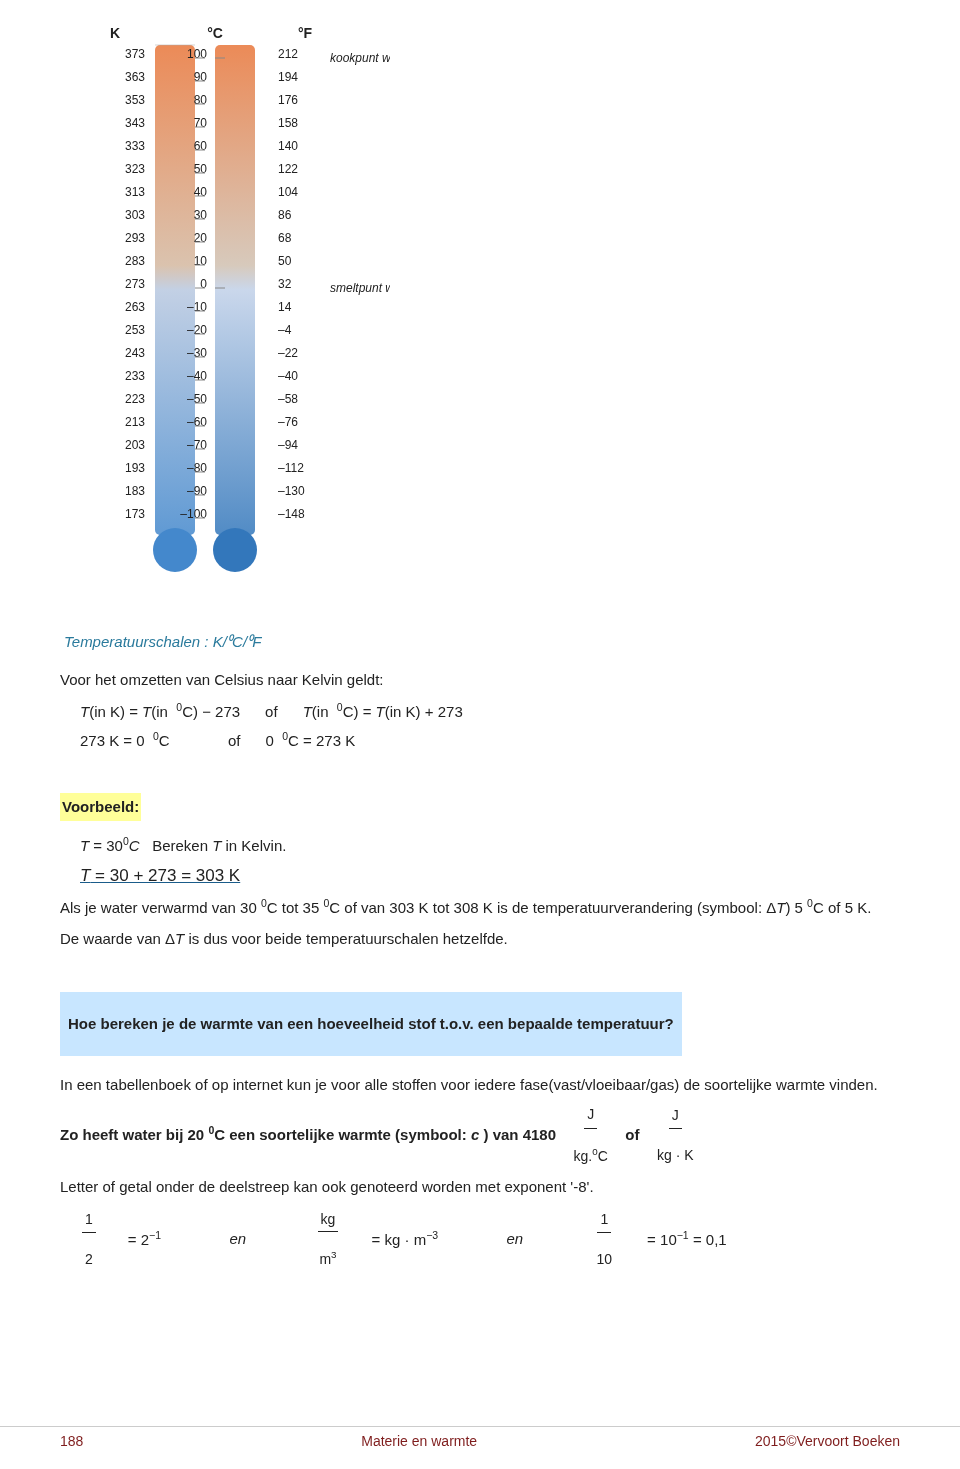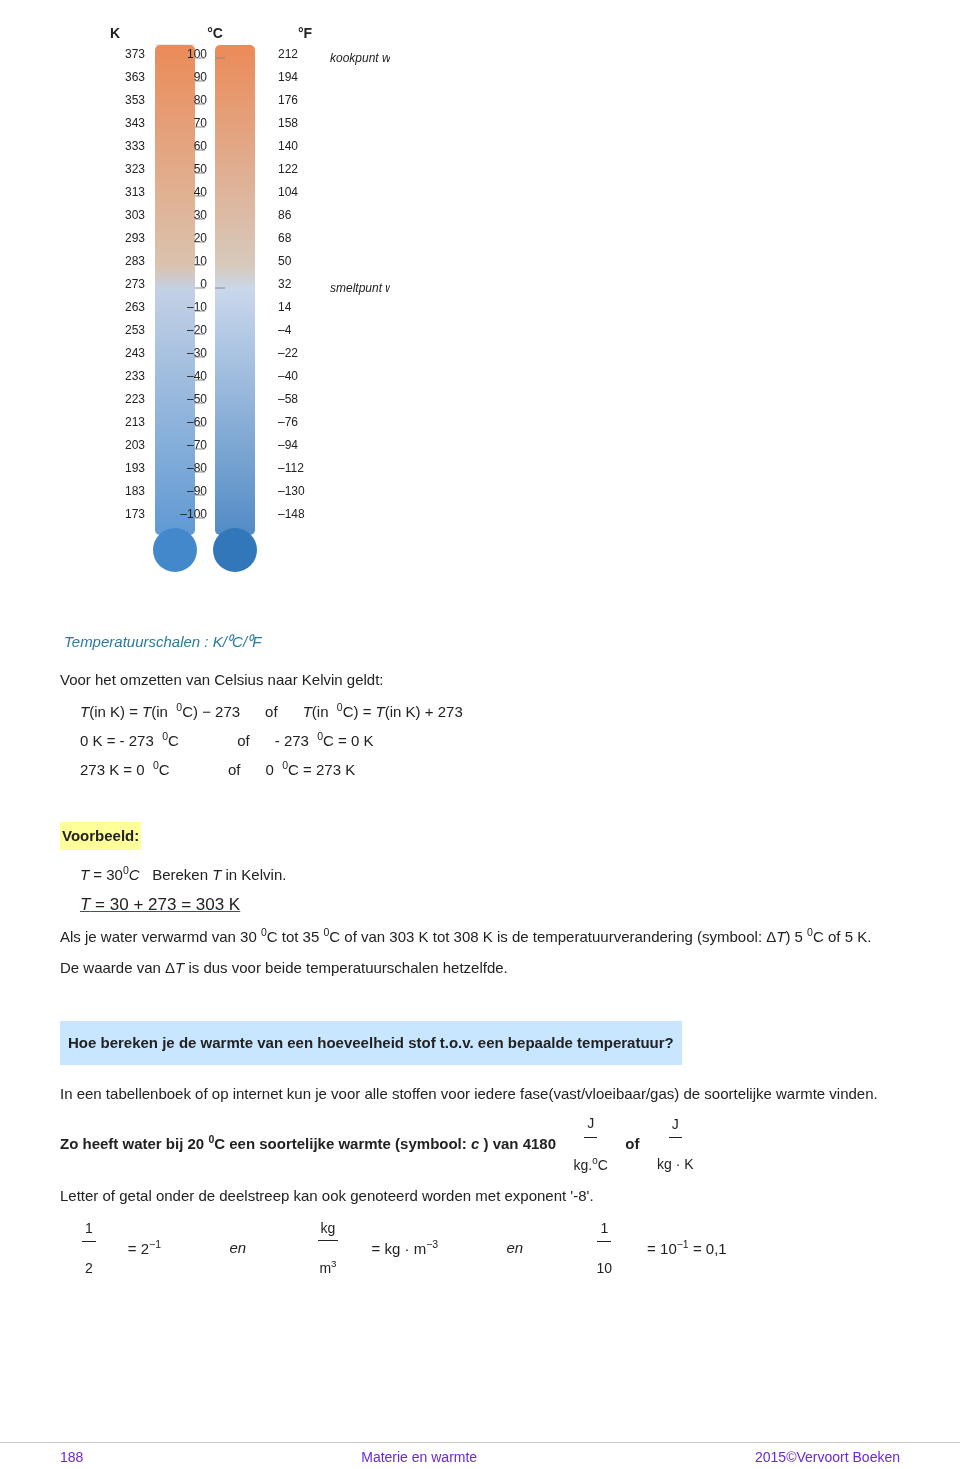--- a/index.html
+++ b/index.html
@@ -51,28 +51,28 @@
     .fraction .denominator {
       padding: 1px 3px 0 3px;
       text-align: left;
       margin-top: 14px;
     }
 
     sup { font-size: 0.7em; vertical-align: super; }
 
     .footer-bar {
       position: absolute;
-      bottom: 4px;
+      bottom: 20px;
       left: 0;
       right: 0;
       display: flex;
       justify-content: space-between;
       padding: 0 60px;
       font-size: 14px;
-      color: #6d28d9;
+      color: #7f1d1d;
       border-top: 1px solid #ccc;
       padding-top: 6px;
     }
 
     
     .thermo-wrapper {
       display: flex;
       gap: 20px;
       align-items: flex-start;
     }
@@ -231,27 +231,20 @@
   
   <div class="formula-block">
     <span><em>T</em>(in K) = <em>T</em>(in &nbsp;<sup>0</sup>C) − 273</span>
     &nbsp;&nbsp;&nbsp;&nbsp;
     <span>of</span>
     &nbsp;&nbsp;&nbsp;&nbsp;
     <span><em>T</em>(in &nbsp;<sup>0</sup>C) = <em>T</em>(in K) + 273</span>
   </div>
 
   
-  <div class="formula-block">
-    <span>0 K = - 273 &nbsp;<sup>0</sup>C</span>
-    &nbsp;&nbsp;&nbsp;&nbsp;&nbsp;&nbsp;&nbsp;&nbsp;&nbsp;&nbsp;&nbsp;&nbsp;
-    <span>of</span>
-    &nbsp;&nbsp;&nbsp;&nbsp;
-    <span>- 273 &nbsp;<sup>0</sup>C = 0 K</span>
-  </div>
 
   
   <div class="formula-block">
     <span>273 K = 0 &nbsp;<sup>0</sup>C</span>
     &nbsp;&nbsp;&nbsp;&nbsp;&nbsp;&nbsp;&nbsp;&nbsp;&nbsp;&nbsp;&nbsp;&nbsp;
     <span>of</span>
     &nbsp;&nbsp;&nbsp;&nbsp;
     <span>0 &nbsp;<sup>0</sup>C = 273 K</span>
   </div>
 
@@ -276,21 +269,21 @@
     Als je water verwarmd van 30 <sup>0</sup>C tot 35 <sup>0</sup>C  of van 303 K tot 308 K is de temperatuurverandering (symbool: Δ<em>T</em>) 5  <sup>0</sup>C of 5 K.
   </p>
 
   <p class="para">
     De waarde van Δ<em>T</em> is dus voor beide temperatuurschalen hetzelfde.
   </p>
 
   <br>
 
   
-  <div style="background:#c8e6ff; padding:10px 8px; margin:10px 0; display:inline-block; font-weight:bold; font-size:15px;">
+  <div style="background:#c8e6ff; padding:20px 8px; margin:10px 0; display:inline-block; font-weight:bold; font-size:15px;">
     Hoe bereken je de warmte van een hoeveelheid stof t.o.v. een bepaalde temperatuur?
   </div>
 
   <p class="para">
     In een tabellenboek  of op internet kun je voor alle stoffen voor iedere fase(vast/vloeibaar/gas) de soortelijke warmte vinden.
   </p>
 
   <p class="para">
     <strong>Zo heeft water bij 20 <sup>0</sup>C  een soortelijke warmte (symbool: <em>c</em> ) van 4180</strong>
     &nbsp;

